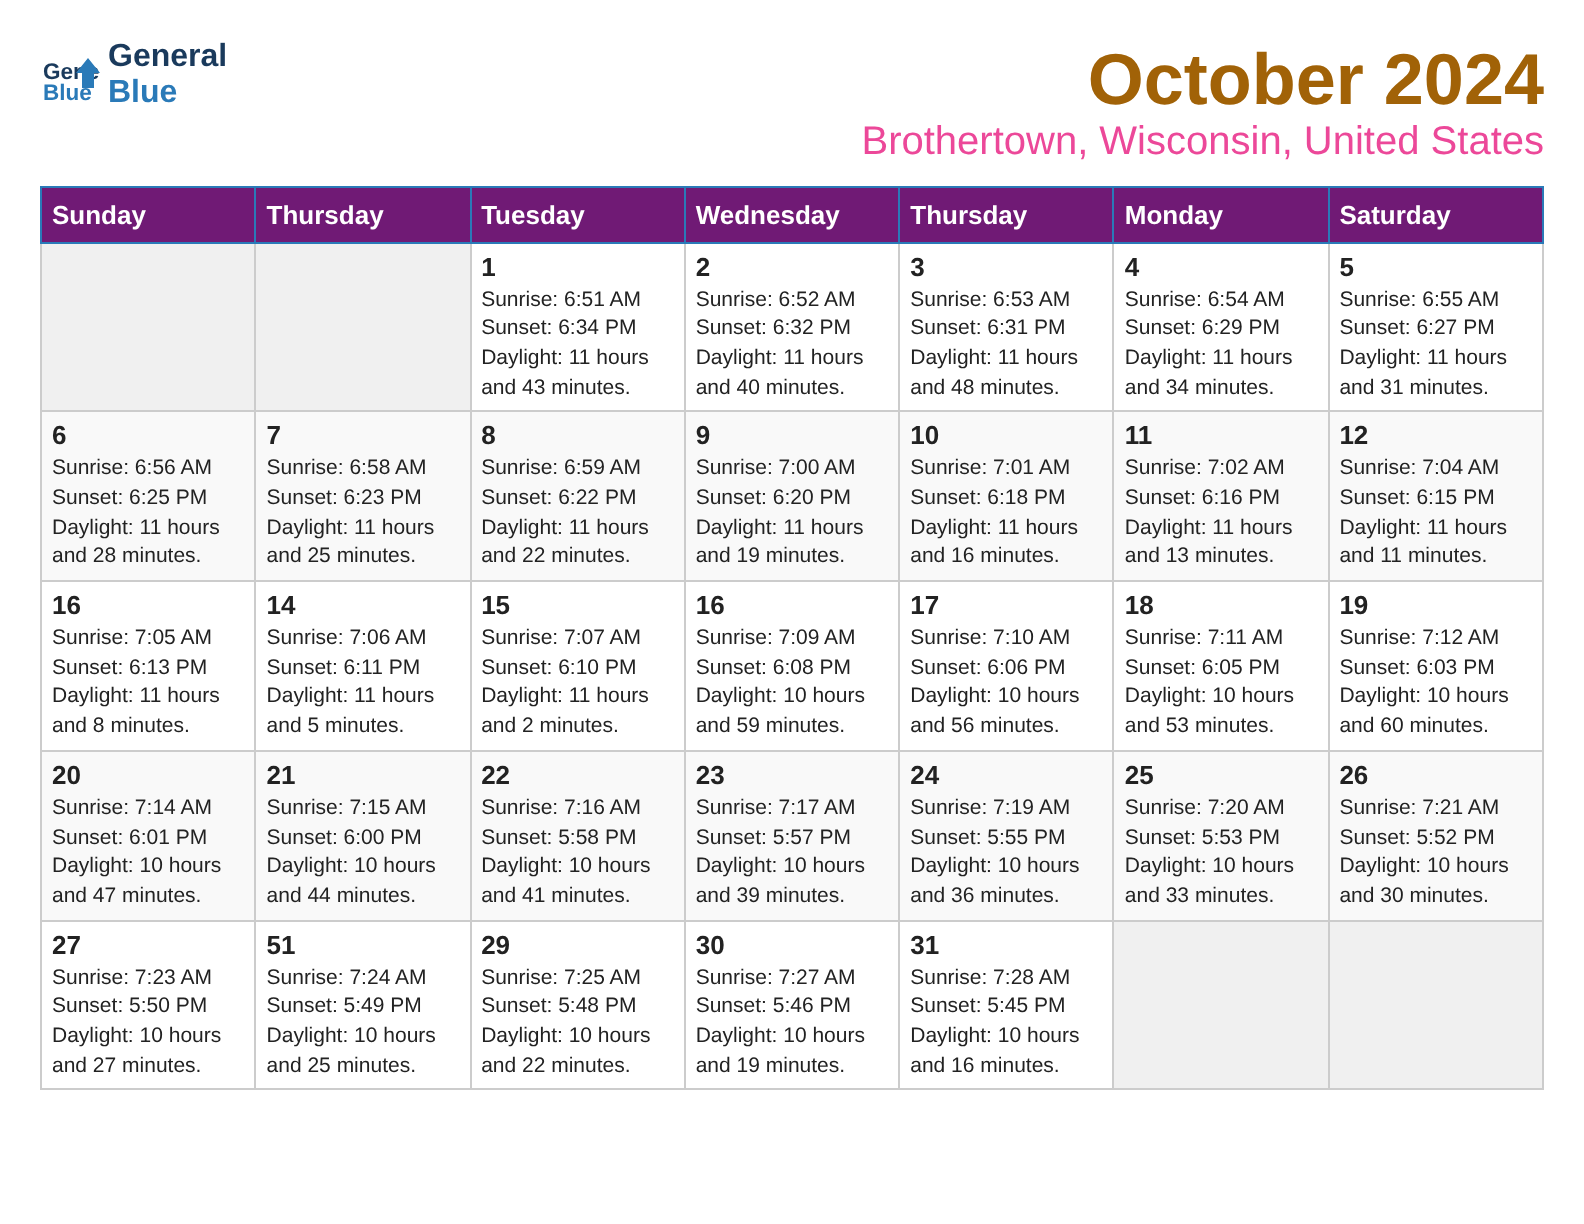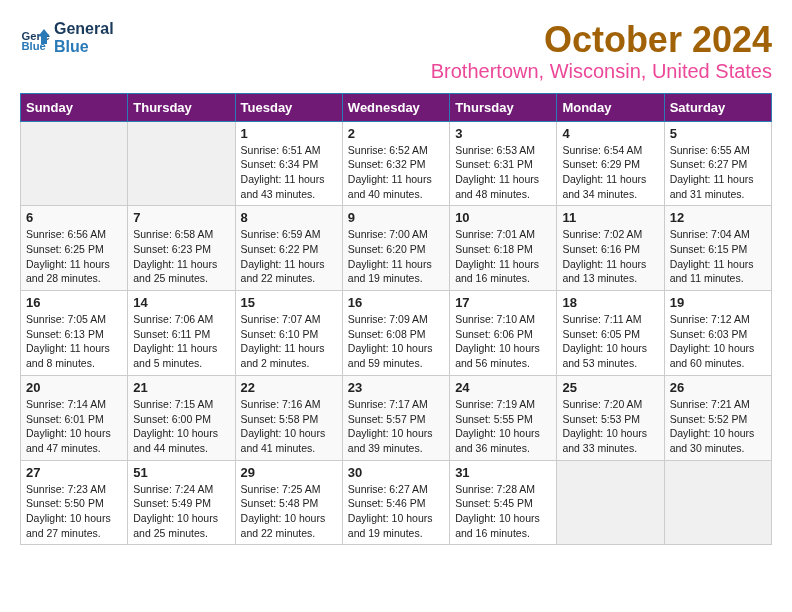--- a/index.html
+++ b/index.html
@@ -359,21 +359,21 @@
             <div class="day-number">29</div>
             <div class="day-info">
               <div>Sunrise: 7:25 AM</div>
               <div>Sunset: 5:48 PM</div>
               <div>Daylight: 10 hours and 22 minutes.</div>
             </div>
           </td>
           <td>
             <div class="day-number">30</div>
             <div class="day-info">
-              <div>Sunrise: 6:27 AM</div>
+              <div>Sunrise: 7:27 AM</div>
               <div>Sunset: 5:46 PM</div>
               <div>Daylight: 10 hours and 19 minutes.</div>
             </div>
           </td>
           <td>
             <div class="day-number">31</div>
             <div class="day-info">
               <div>Sunrise: 7:28 AM</div>
               <div>Sunset: 5:45 PM</div>
               <div>Daylight: 10 hours and 16 minutes.</div>

